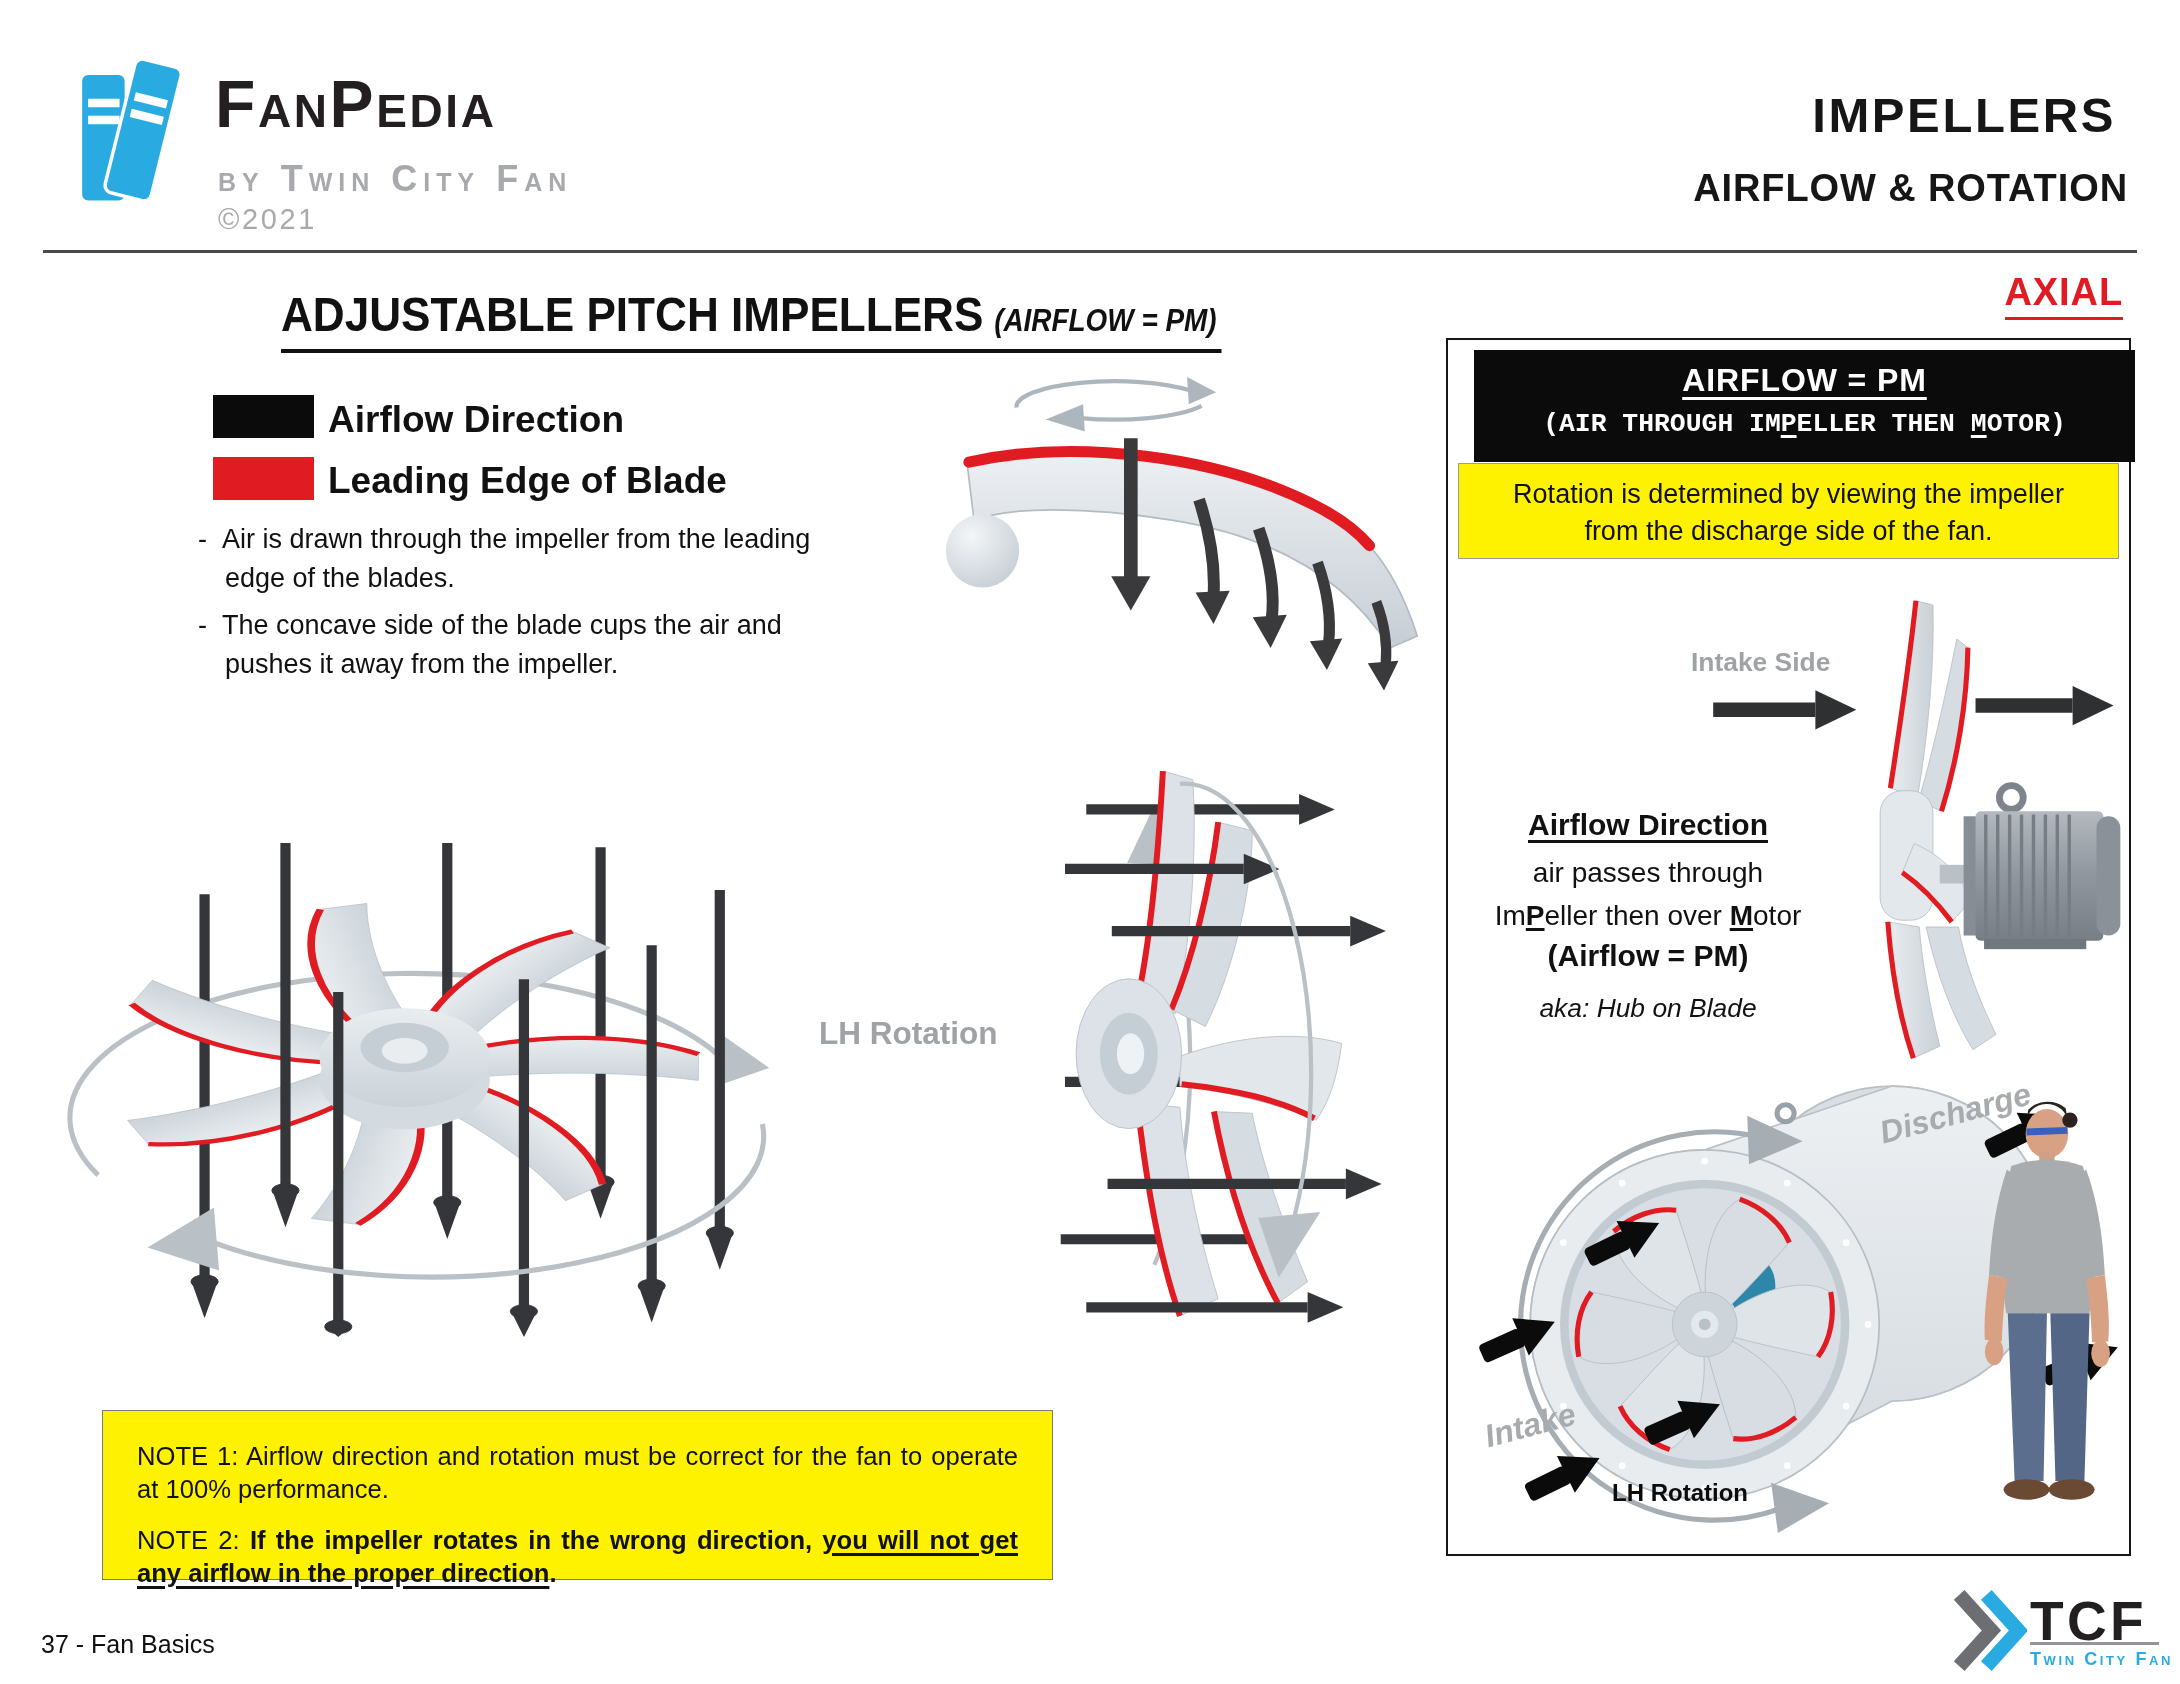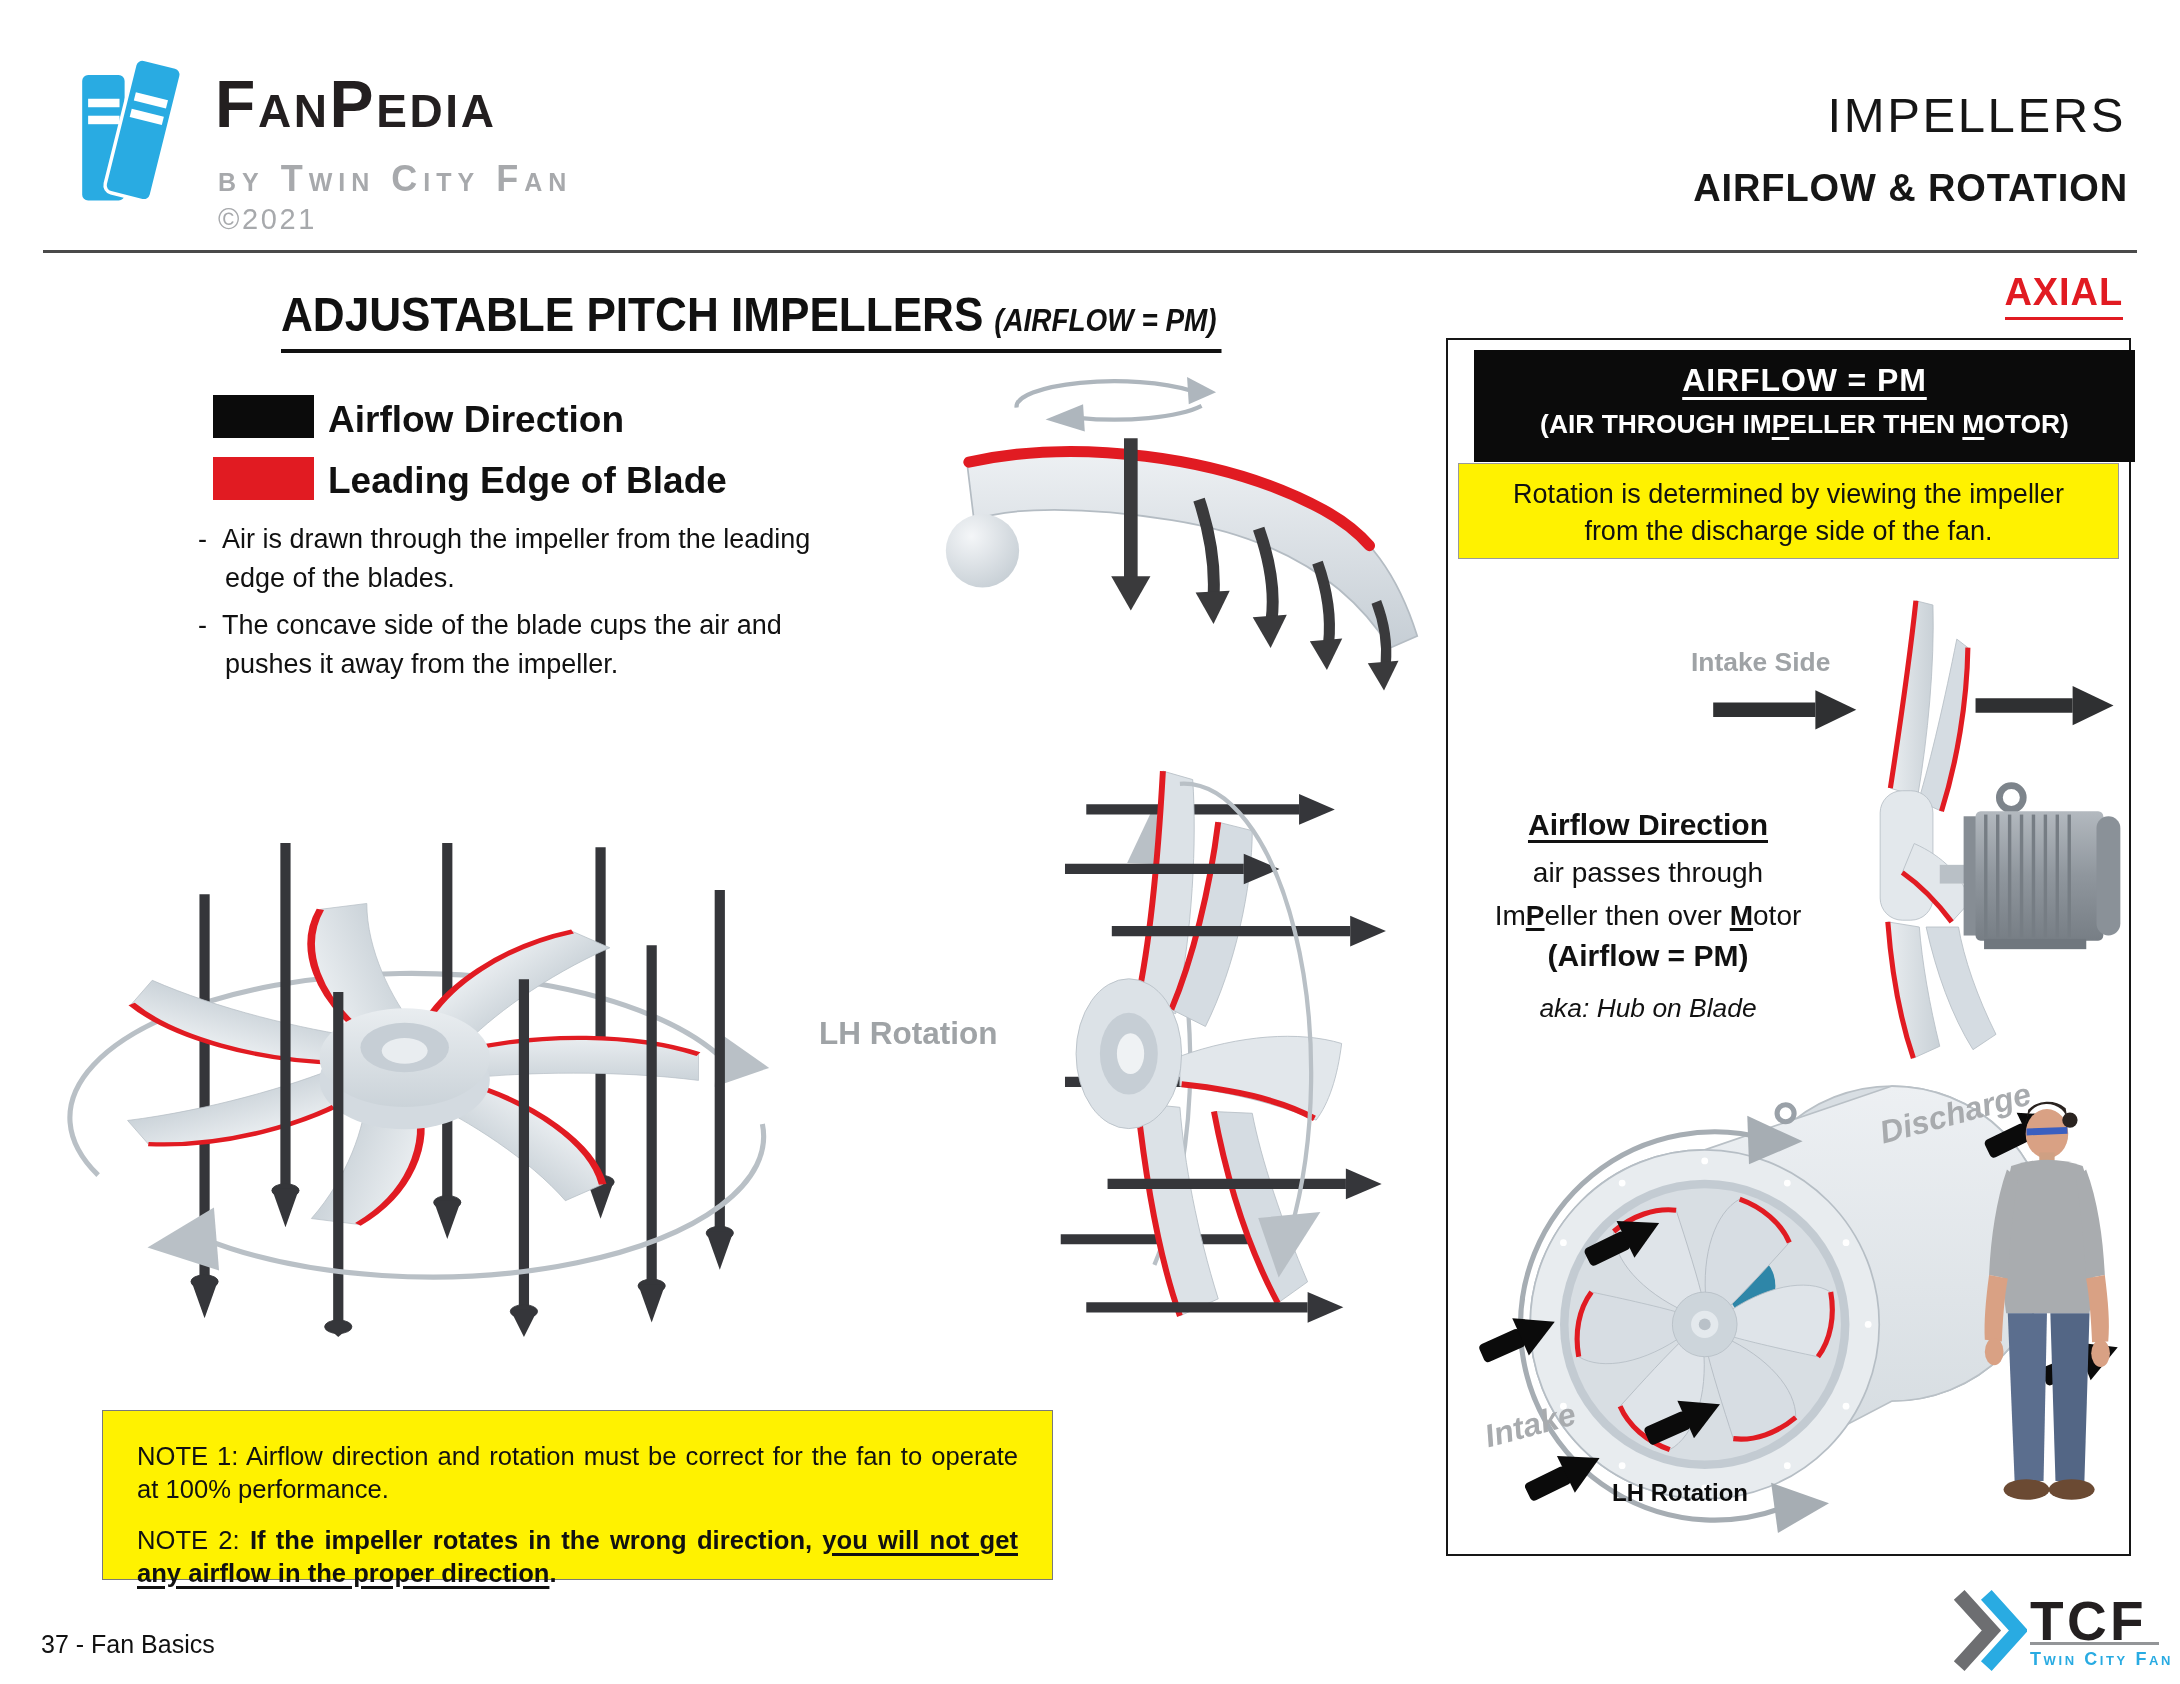--- a/index.html
+++ b/index.html
@@ -23,22 +23,22 @@
   .logo-sub{
     left:218px;top:158px;
     font-size:36px;color:#A7A9AC;font-weight:600;
     font-variant:small-caps;letter-spacing:6px;text-align:center;
   }
   .logo-copy{
     left:218px;top:203px;
     font-size:29px;color:#A7A9AC;letter-spacing:2.6px;
   }
   .hdr-title{
-    right:55px;top:87px;
-    font-size:49px;font-weight:normal;letter-spacing:2.6px;color:#161616;
+    right:65px;top:87px;
+    font-size:49px;font-weight:bold;letter-spacing:2.6px;color:#161616;
   }
   .hdr-sub{
     right:53px;top:167px;
     font-size:38px;font-weight:bold;letter-spacing:0.9px;color:#161616;
   }
   .hdr-rule{
     left:43px;top:250px;width:2094px;height:2.6px;background:#4a4a4a;
   }
   .axial{
     right:58px;top:271px;
@@ -86,21 +86,21 @@
   .panel-black{
     left:1458px;top:350px;width:661px;height:112px;
     background:#0b0b0b;color:#fff;text-align:center;box-sizing:border-box;
     padding-top:12px;
     margin-left:16px;
   }
   .panel-black .l1{
     font-size:32px;font-weight:bold;letter-spacing:0.9px;
     text-decoration:underline;text-decoration-thickness:2.6px;text-underline-offset:6px;
   }
-  .panel-black .l2{font-size:26.4px;font-weight:bold;margin-top:10.2px;letter-spacing:0px;}
+  .panel-black .l2{font-size:26.4px;font-weight:bold;margin-top:10.2px;letter-spacing:0px;font-family:Liberation Mono, monospace;}
   .panel-black .u{text-decoration:underline;text-decoration-thickness:2.6px;text-underline-offset:4.3px;}
   .panel-yellow{
     left:1458px;top:463px;width:661px;height:96px;
     background:#FFF200;border:1.7px solid #9a9a9a;box-sizing:border-box;
     text-align:center;font-size:27px;color:#111;line-height:1.38;
     padding:12px 25.6px;
   }
   .intake-side{
     left:1691px;top:620px;font-size:26.4px;font-weight:bold;color:#9FA3A6;margin-top:27px;
   }

